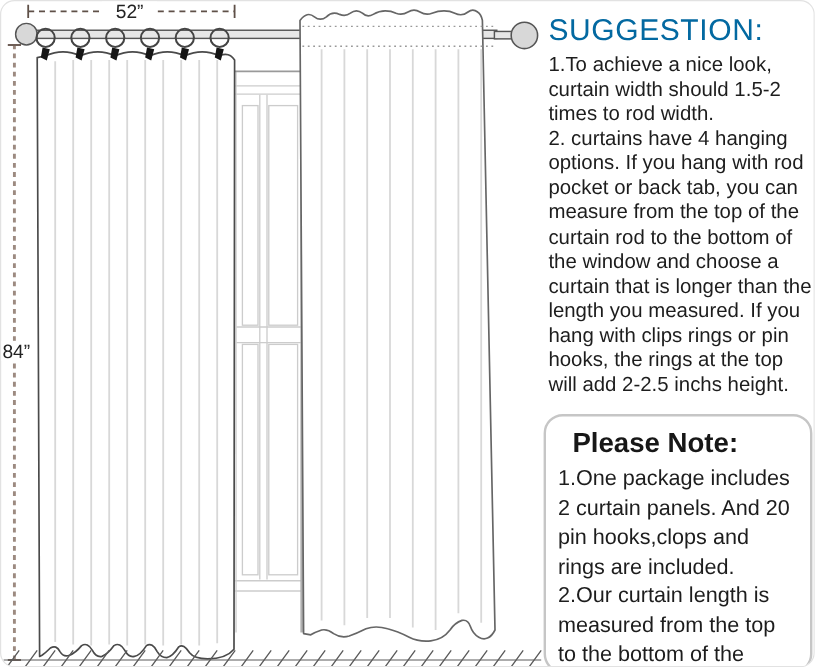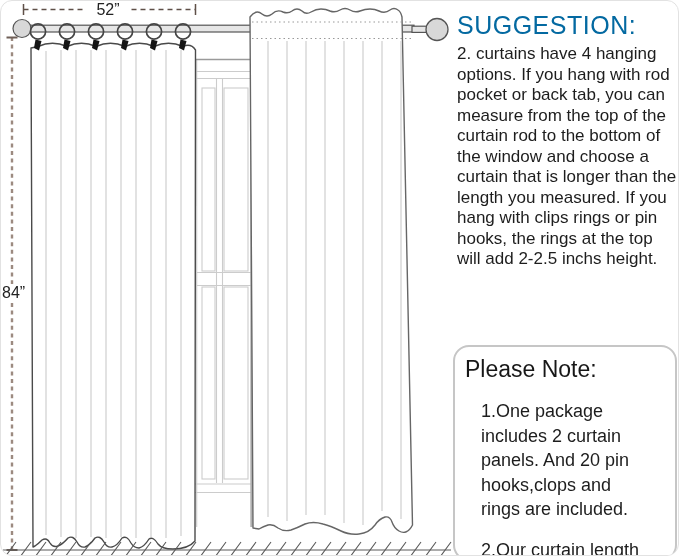--- a/index.html
+++ b/index.html
@@ -12,22 +12,22 @@
   .text-col{position:absolute;left:456px;top:10px;width:221px;}
   .suggestion-title{
     font-size:25px;letter-spacing:.5px;margin:0 0 4px 0;font-weight:500;color:#0369a1;
   }
   .suggestion-item{font-size:17px;line-height:20.5px;margin:0;color:#1d1d1d;}
   .note-box{
     position:absolute;left:452px;top:344px;width:224px;height:216px;
     border:2.5px solid #c6c6c6;border-radius:16px;box-sizing:border-box;
     padding:9px 10px;background:#fff;
   }
-  .note-title{font-size:23px;margin:0 0 3px 0;font-weight:400;color:#171717;}
-  .note-item{font-size:18px;line-height:24.5px;margin:16px;color:#1d1d1d;}
+  .note-title{font-size:23px;margin:0 0 3px 12px;font-weight:700;color:#171717;}
+  .note-item{font-size:18px;line-height:24.5px;margin:0;color:#1d1d1d;}
   svg text{font-family:"Liberation Sans", sans-serif;}
 </style>
 </head>
 <body>
 
 <div class="screen">
 
   <svg class="illustration" viewBox="0 0 455 556">
 
     <g fill="none">
@@ -140,20 +140,21 @@
     </g>
 
     <g stroke="#5a5a5a" stroke-width="1.1" fill="none">
       <line x1="2" y1="549" x2="450" y2="549" stroke-width="1"></line>
       <path d="M4 556l11-15M19 556l11-15M34 556l11-15M49 556l11-15M64 556l11-15M79 556l11-15M94 556l11-15M109 556l11-15M124 556l11-15M139 556l11-15M154 556l11-15M169 556l11-15M184 556l11-15M199 556l11-15M214 556l11-15M229 556l11-15M244 556l11-15M259 556l11-15M274 556l11-15M289 556l11-15M304 556l11-15M319 556l11-15M334 556l11-15M349 556l11-15M364 556l11-15M379 556l11-15M394 556l11-15M409 556l11-15M424 556l11-15M439 556l11-15"></path>
     </g>
   </svg>
 
   <div class="text-col">
     <h1 class="suggestion-title">SUGGESTION:</h1>
+    <p class="suggestion-item">1.To achieve a nice look, curtain width should 1.5-2 times to rod width.</p>
     <p class="suggestion-item">2. curtains have 4 hanging options. If you hang with rod pocket or back tab, you can measure from the top of the curtain rod to the bottom of the window and choose a curtain that is longer than the length you measured. If you hang with clips rings or pin hooks, the rings at the top will add 2-2.5 inchs height.</p>
   </div>
 
   <div class="note-box">
     <h2 class="note-title">Please Note:</h2>
     <p class="note-item">1.One package includes 2 curtain panels. And 20 pin hooks,clops and rings are included.</p>
     <p class="note-item">2.Our curtain length is measured from the top to the bottom of the curtian.</p>
   </div>
 
 </div>

